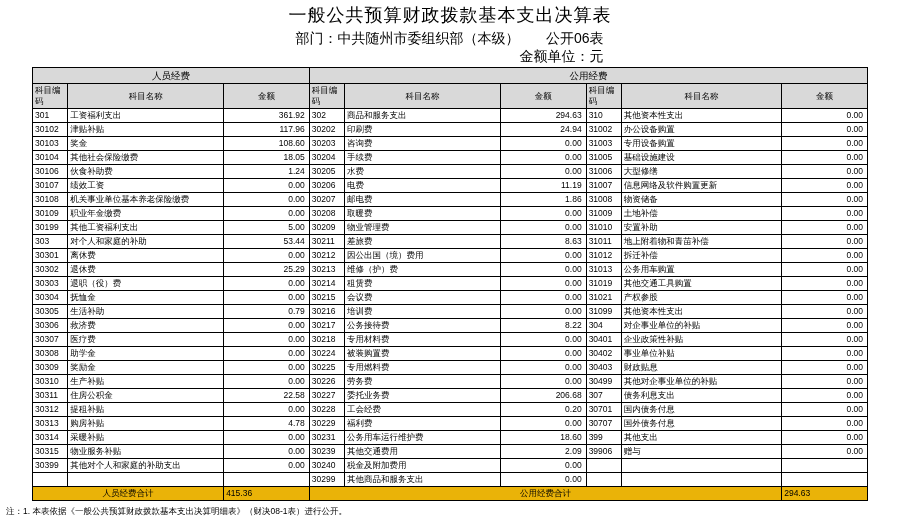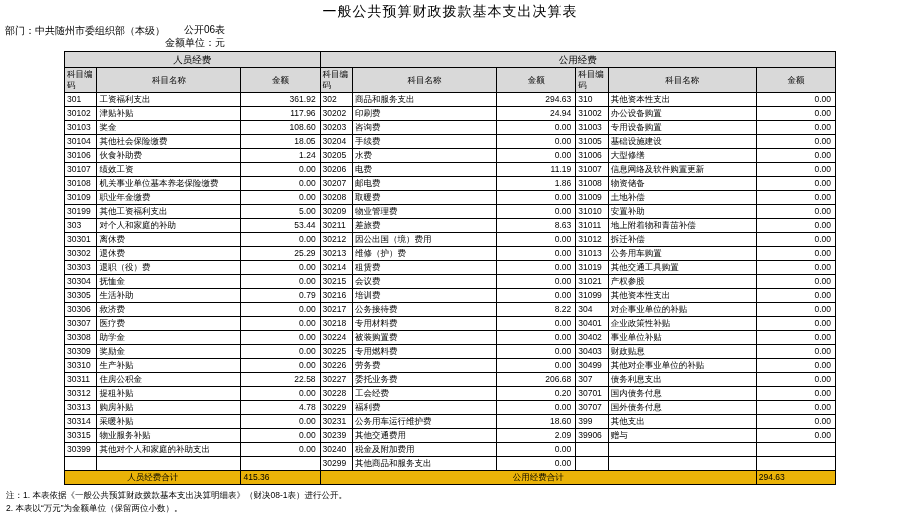--- a/index.html
+++ b/index.html
@@ -7,35 +7,35 @@
     width:900px;height:519px;
     background:#ffffff;
     font-family:"Liberation Sans","DejaVu Sans",sans-serif;
     font-size:9px;
     color:#000000;
     overflow:hidden;
   }
   .page{position:relative;width:900px;height:519px;}
   .title{
     text-align:center;
-    font-size:14px;
+    font-size:18px;
     font-weight:normal;
     padding-top:3px;
     letter-spacing:1px;
   }
   .meta-row{
-    display:flex;justify-content:flex-start;
-    font-size:10px;
+    display:flex;justify-content:center;
+    font-size:14px;
     padding:3px 6px 0 5px;
   }
   .meta-right{text-align:right;line-height:1.25;}
   table{
     border-collapse:collapse;
     table-layout:fixed;
-    width:772px;
+    width:836px;
     margin:2px auto 0 auto;
     font-size:8.5px;
   }
   td,th{
     border:1px solid #000000;
     padding:0 2px;
     height:13px;
     line-height:13px;
     overflow:hidden;
     white-space:nowrap;

